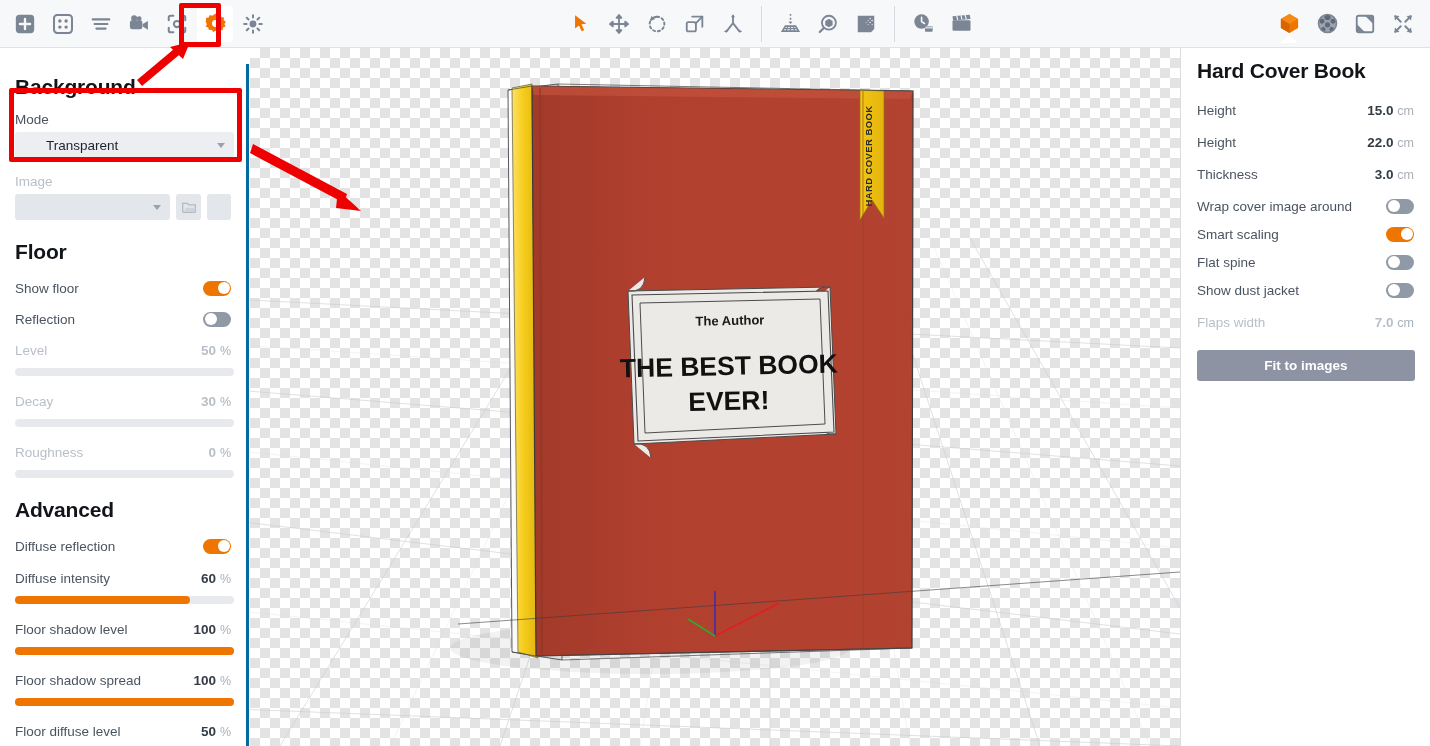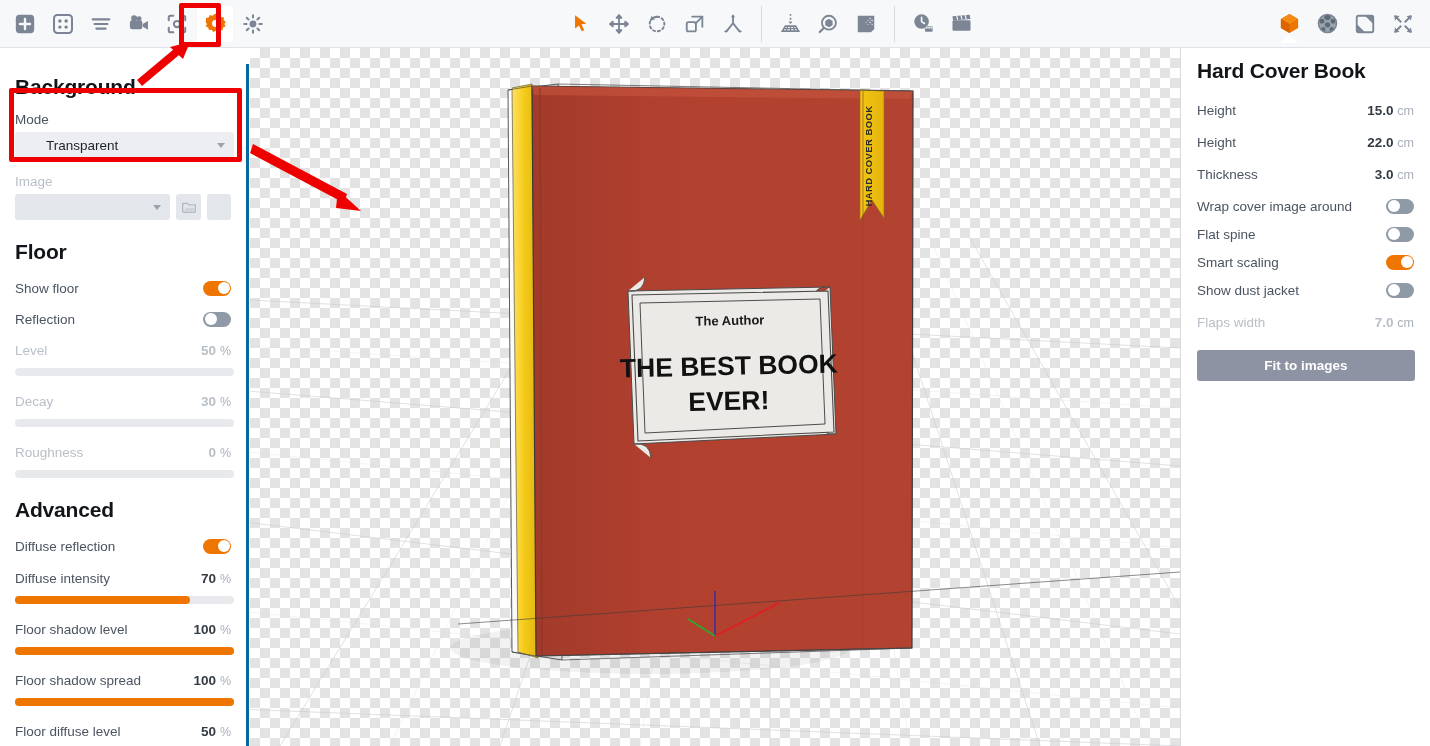--- a/index.html
+++ b/index.html
@@ -534,21 +534,21 @@
       <div class="row" style="margin-top:13px;">
         <span class="row-label">Diffuse reflection</span>
         <span class="toggle on">
             <span class="knob"></span>
           </span>
       </div>
 
       <div style="margin-top:10px;">
         <div class="row">
           <span class="row-label">Diffuse intensity</span>
-          <span class="row-value"><span>70</span> <span class="unit">%</span></span>
+          <span class="row-value"><span>60</span> <span class="unit">%</span></span>
         </div>
         <div class="slider">
             <span class="fill" style="width:80%"></span>
           </div>
       </div>
 
       <div style="margin-top:14px;">
         <div class="row">
           <span class="row-label">Floor shadow level</span>
           <span class="row-value"><span>100</span> <span class="unit">%</span></span>
@@ -597,28 +597,28 @@
         <span class="row-label">Thickness</span>
         <span class="row-value"><span>3.0</span> <span class="unit">cm</span></span>
       </div>
       <div class="row" style="margin-top:10px;">
         <span class="row-label">Wrap cover image around</span>
         <span class="toggle off">
             <span class="knob"></span>
           </span>
       </div>
       <div class="row" style="margin-top:6px;">
+        <span class="row-label">Smart scaling</span>
+        <span class="toggle on">
+            <span class="knob"></span>
+          </span>
+      </div>
+      <div class="row" style="margin-top:6px;">
         <span class="row-label">Flat spine</span>
         <span class="toggle off">
-            <span class="knob"></span>
-          </span>
-      </div>
-      <div class="row" style="margin-top:6px;">
-        <span class="row-label">Smart scaling</span>
-        <span class="toggle on">
             <span class="knob"></span>
           </span>
       </div>
       <div class="row" style="margin-top:6px;">
         <span class="row-label">Show dust jacket</span>
         <span class="toggle off">
             <span class="knob"></span>
           </span>
       </div>
       <div class="row" style="margin-top:10px;gap:40px;">

